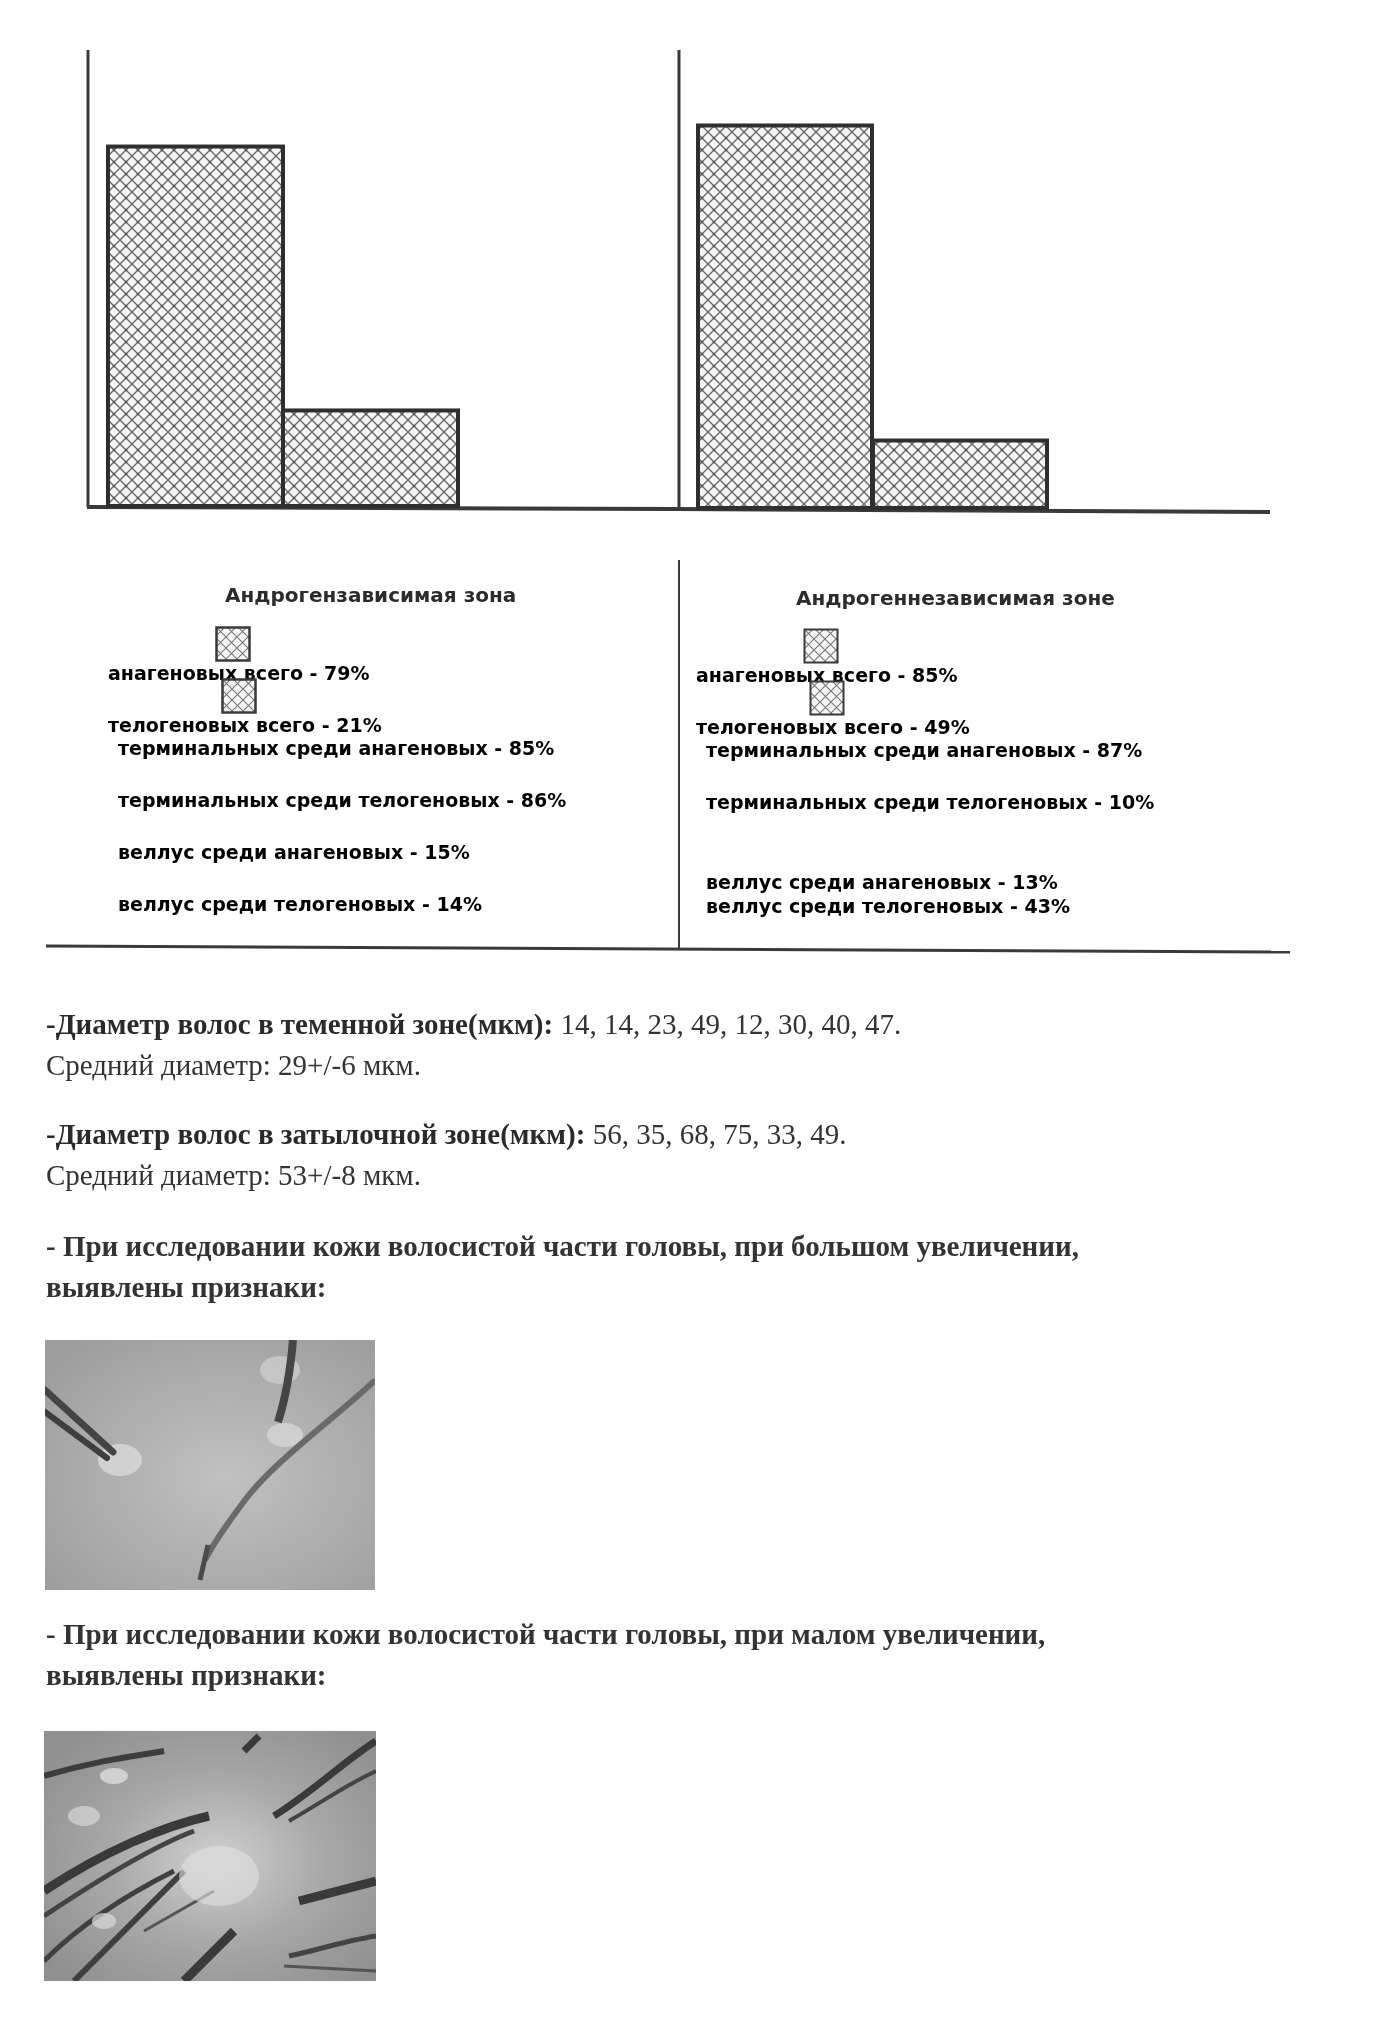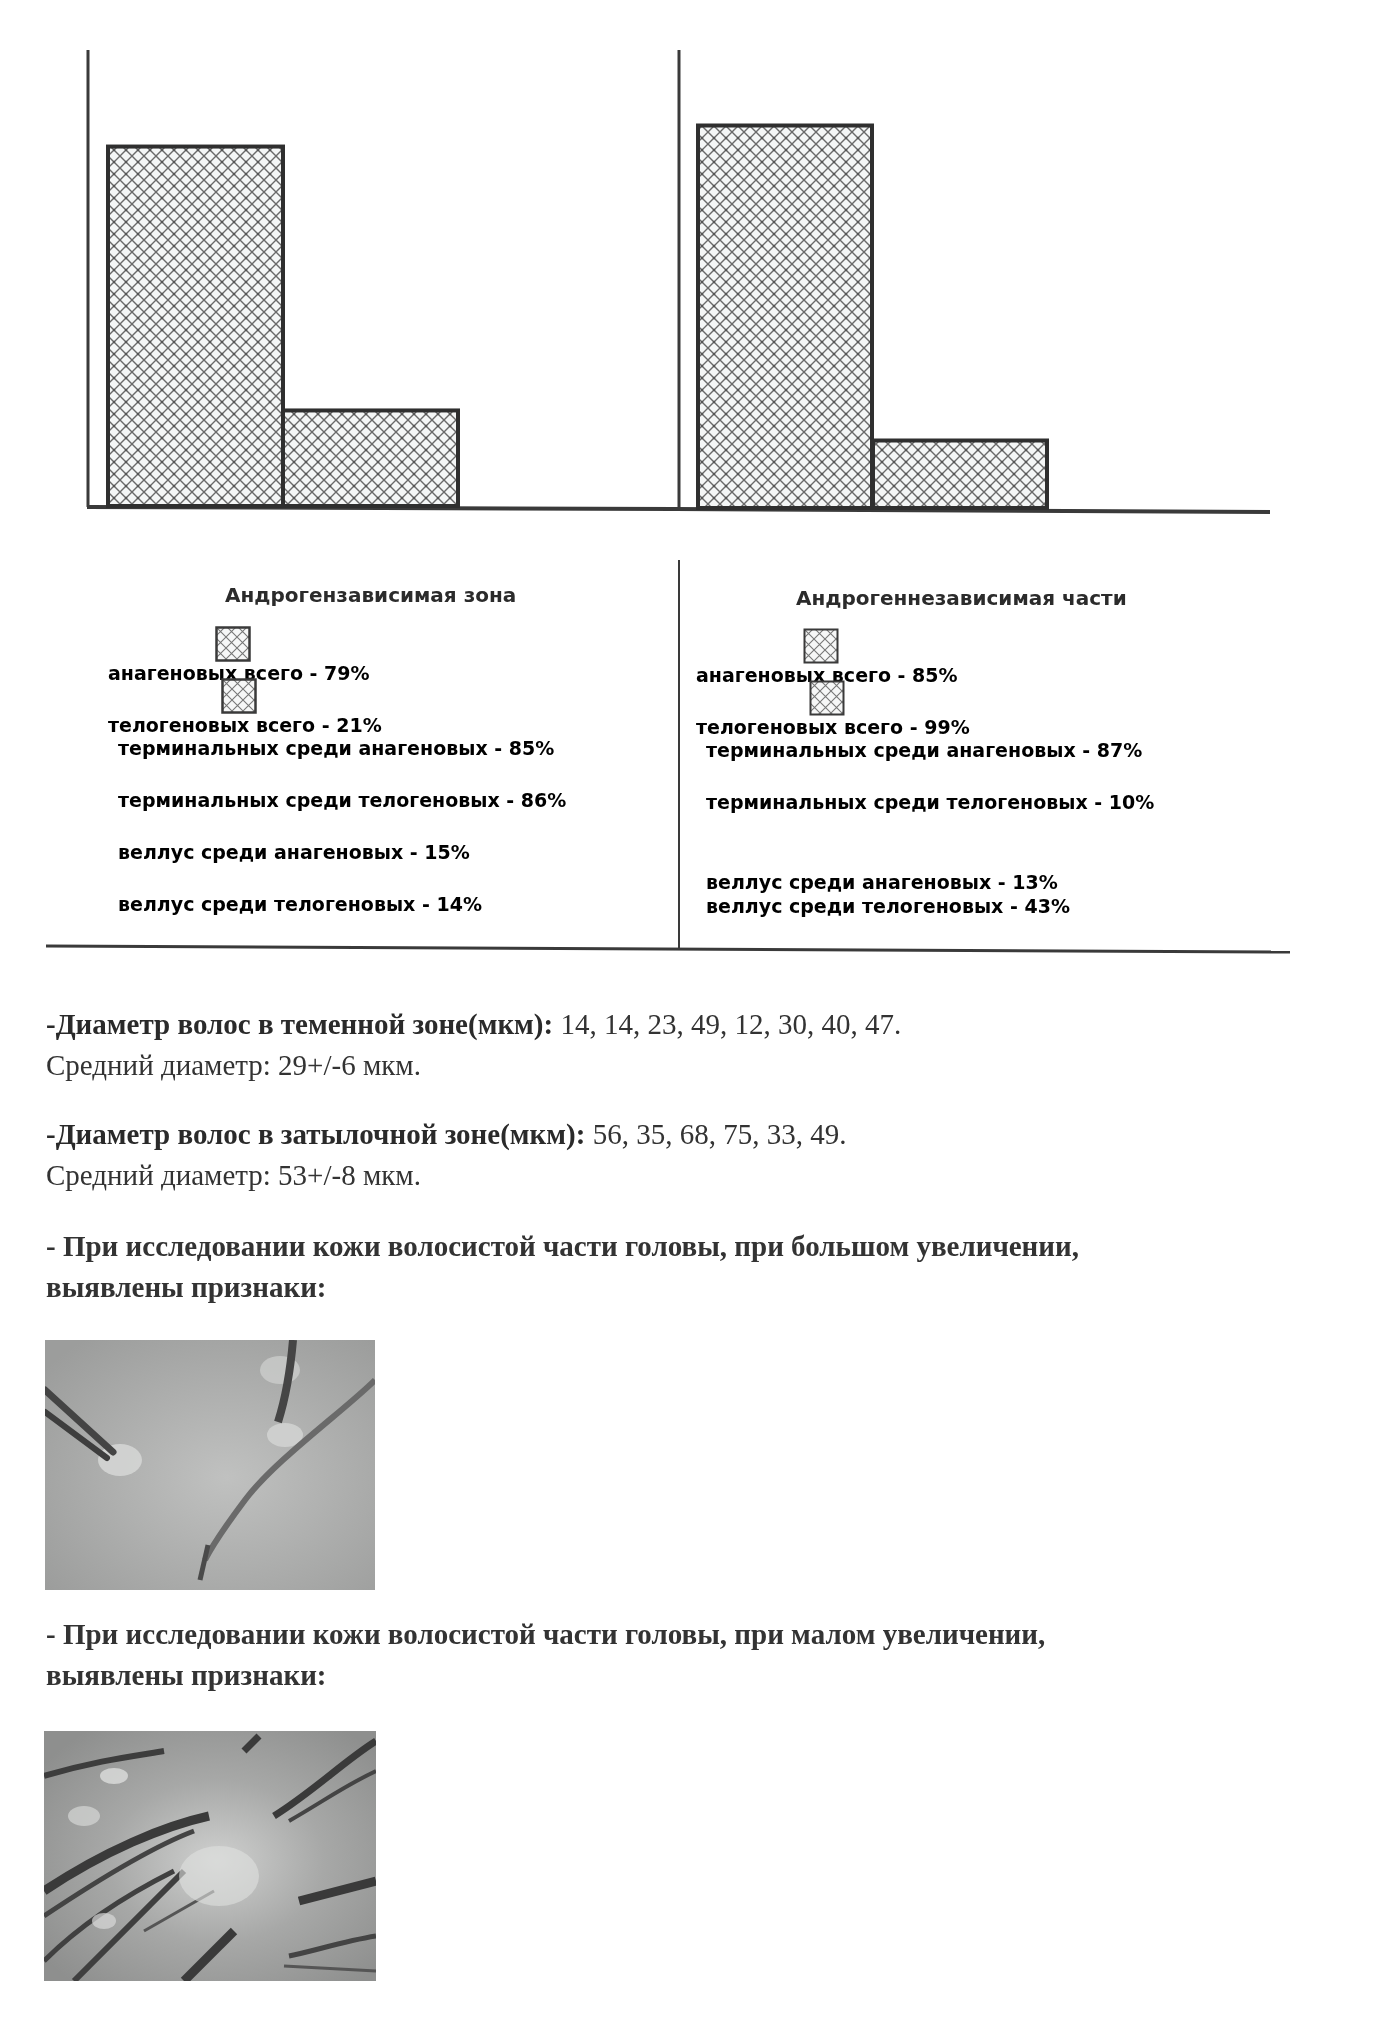--- a/index.html
+++ b/index.html
@@ -56,32 +56,32 @@
   <svg class="swatch" viewBox="0 0 36 36">
       <rect x="1.5" y="1.5" width="33" height="33" fill="url(#hatch-sm)" stroke="#3a3a3a" stroke-width="2.5"></rect>
     </svg>
   <span>телогеновых всего - 21%</span>
 </div>
 <div class="legend-row" style="left:118px; top:737px;">терминальных среди анагеновых - 85%</div>
 <div class="legend-row" style="left:118px; top:789px;text-align:center;">терминальных среди телогеновых - 86%</div>
 <div class="legend-row" style="left:118px; top:841px;">веллус среди анагеновых - 15%</div>
 <div class="legend-row" style="left:118px; top:893px;">веллус среди телогеновых - 14%</div>
 
-<div class="legend-title" style="left:796px; top:586px;">Андрогеннезависимая части</div>
+<div class="legend-title" style="left:796px; top:586px;">Андрогеннезависимая зоне</div>
 <div class="legend-row" style="left:696px; top:628px;">
   <svg class="swatch" viewBox="0 0 36 36">
       <rect x="1.5" y="1.5" width="33" height="33" fill="url(#hatch-sm)" stroke="#3a3a3a" stroke-width="2"></rect>
     </svg>
   <span>анагеновых всего - 85%</span>
 </div>
 <div class="legend-row" style="left:696px; top:680px;">
   <svg class="swatch" viewBox="0 0 36 36">
       <rect x="1.5" y="1.5" width="33" height="33" fill="url(#hatch-sm)" stroke="#3a3a3a" stroke-width="2"></rect>
     </svg>
-  <span>телогеновых всего - 99%</span>
+  <span>телогеновых всего - 49%</span>
 </div>
 <div class="legend-row" style="left:706px; top:739px;">терминальных среди анагеновых - 87%</div>
 <div class="legend-row" style="left:706px; top:791px;">терминальных среди телогеновых - 10%</div>
 <div class="legend-row" style="left:706px; top:843px;margin-top:28px;">веллус среди анагеновых - 13%</div>
 <div class="legend-row" style="left:706px; top:895px;">веллус среди телогеновых - 43%</div>
 
 <div class="doc-text" style="left:46px; top:1004px;">
   <b>-Диаметр волос в теменной зоне(мкм):</b><span> 14, 14, 23, 49, 12, 30, 40, 47.</span>
 </div>
 <div class="doc-text" style="left:46px; top:1045px;">Средний диаметр: 29+/-6 мкм.</div>

